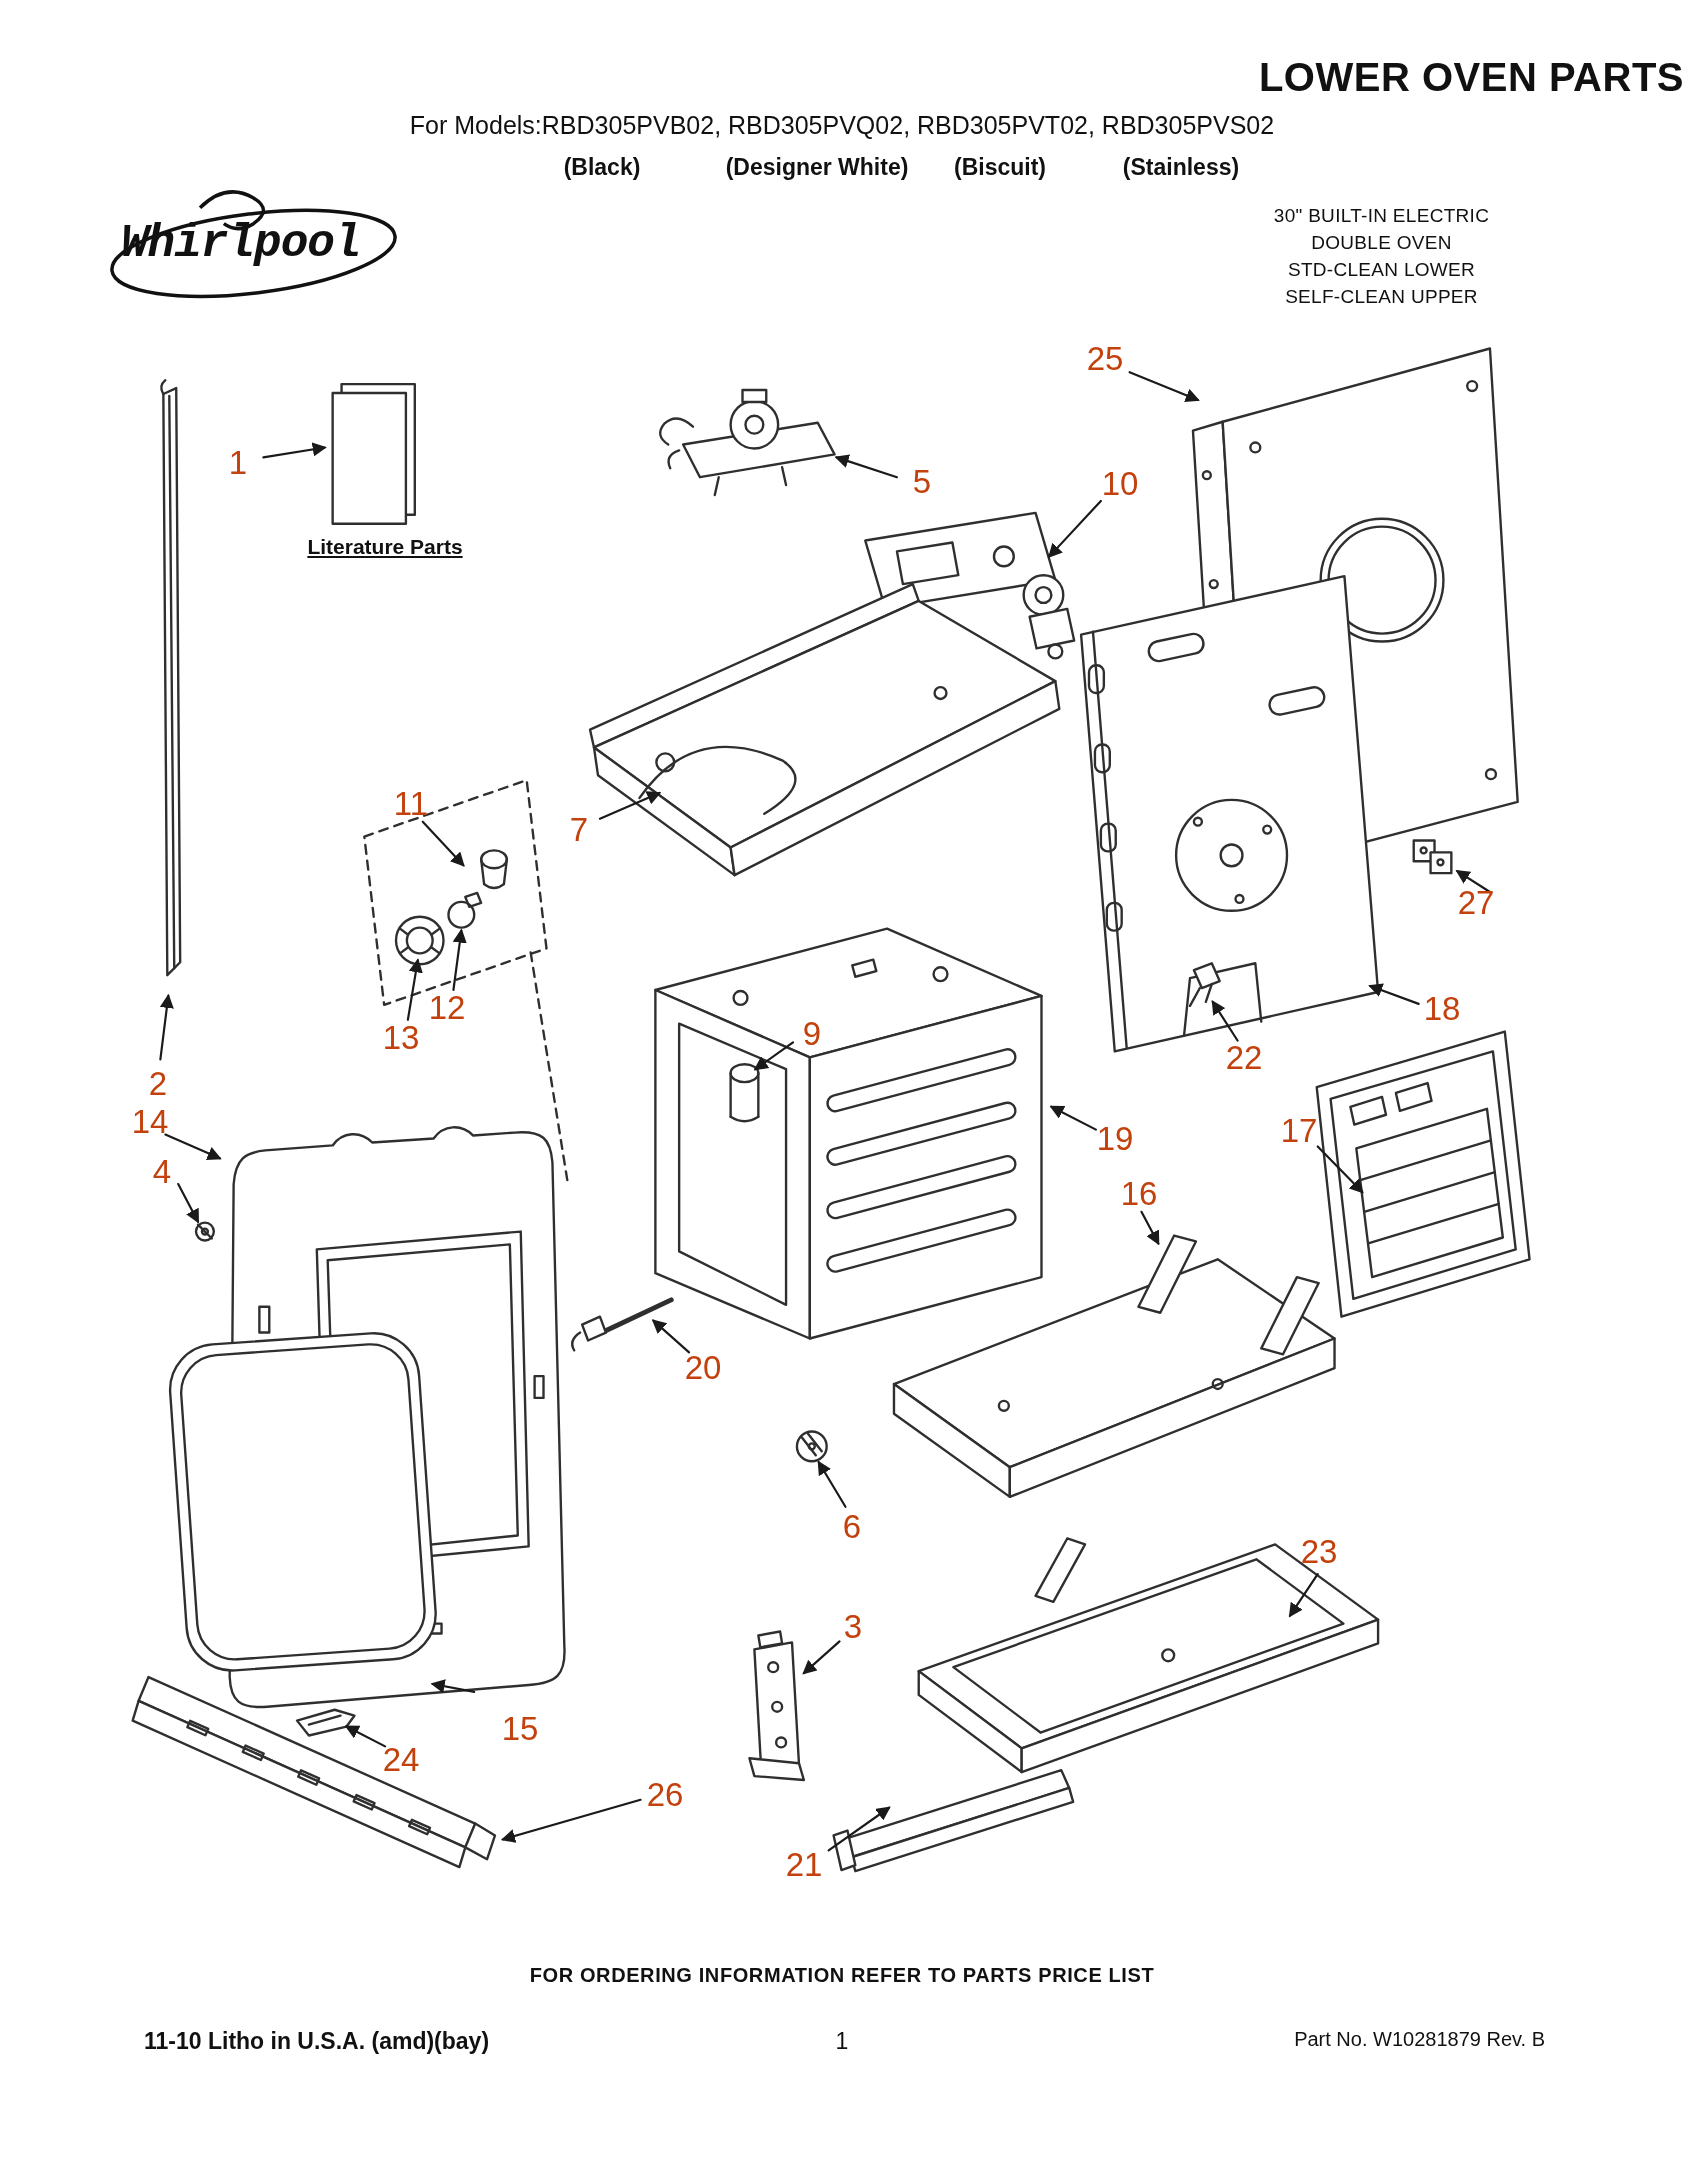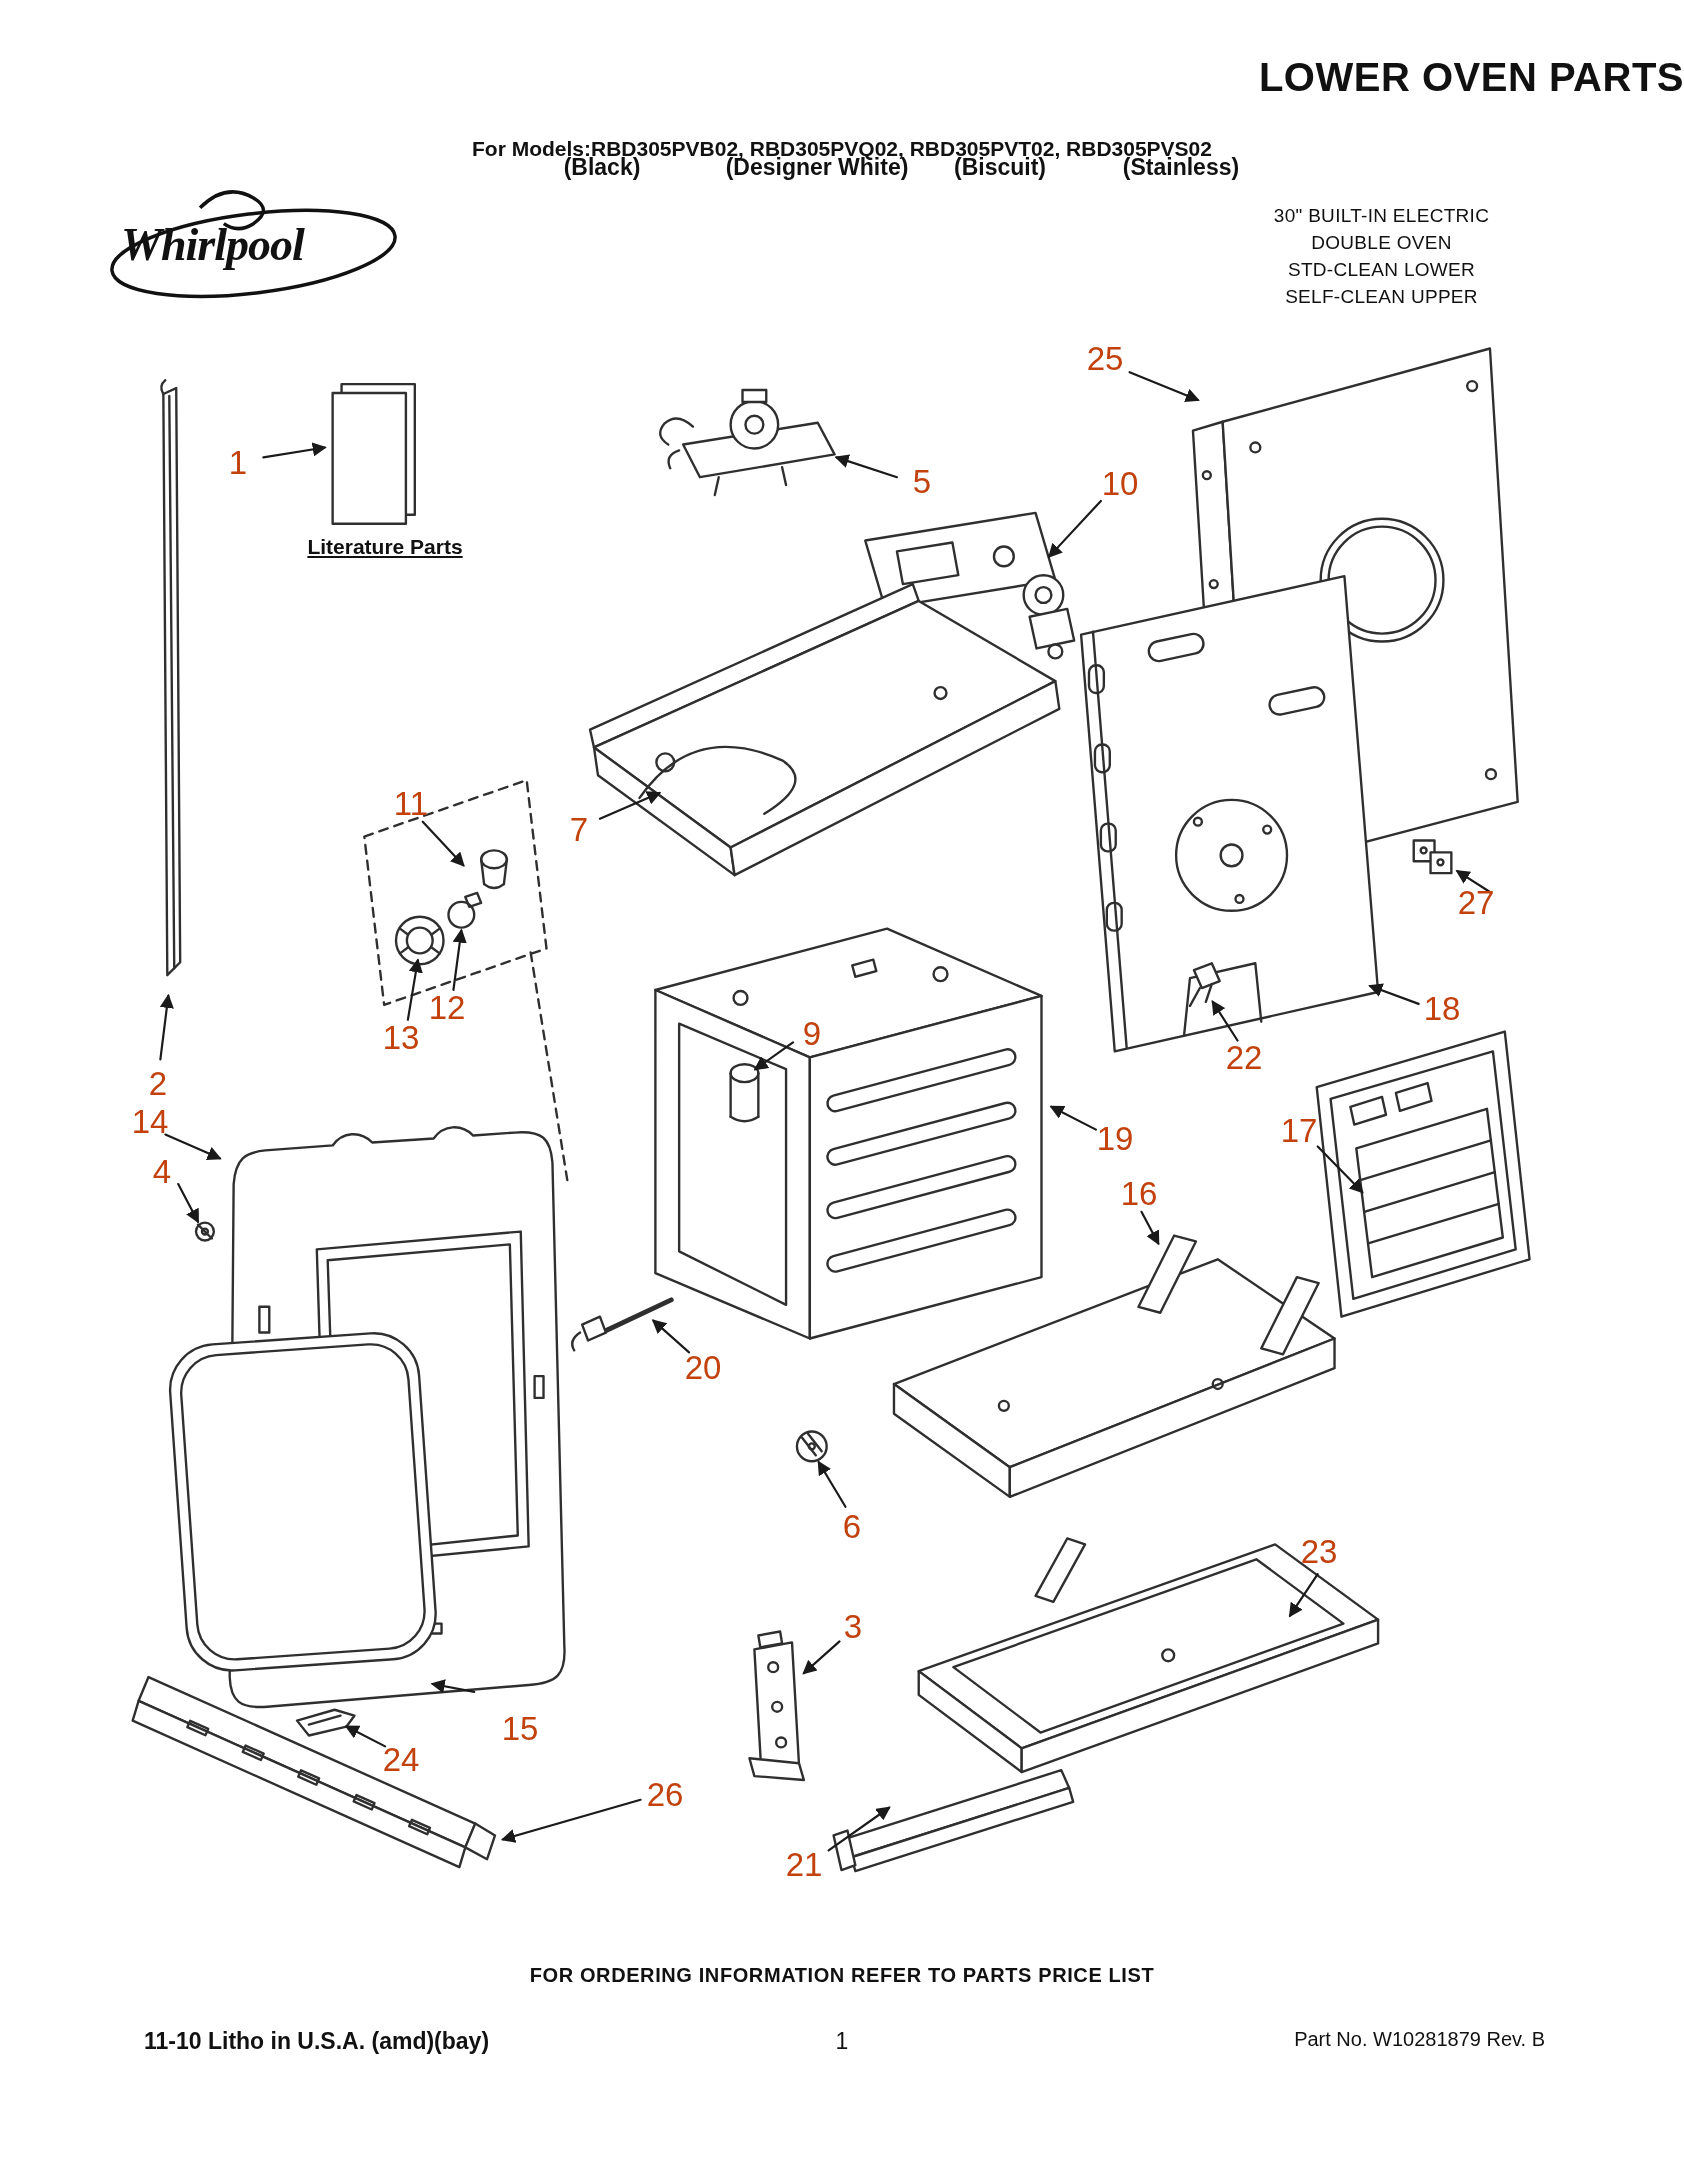--- a/index.html
+++ b/index.html
@@ -1,25 +1,25 @@
 <!DOCTYPE html>
 <html><head>
 <meta charset="utf-8">
 <style>
   * { margin:0; padding:0; box-sizing:border-box; }
   html,body { background:#d9d9d9; }
   body { font-family:"Liberation Sans", sans-serif; color:#111; }
   .page { position:relative; width:1684px; height:2179px; background:#ffffff; margin:0 auto; overflow:hidden; }
   .diagram { position:absolute; left:0; top:0; width:1684px; height:2179px; }
   .title { position:absolute; top:55px; left:0; width:100%; text-align:right; font-size:40px; font-weight:bold; letter-spacing:0.5px; }
-  .models { position:absolute; top:137px; left:0; width:100%; text-align:center; font-size:21px; font-weight:bold; }
+  .models { position:absolute; top:111px; left:0; width:100%; text-align:center; font-size:25px; font-weight:normal; }
   .finish { position:absolute; top:154px; transform:translateX(-50%); font-size:23px; font-weight:bold; white-space:nowrap; }
   .logo { position:absolute; left:105px; top:174px; width:297px; height:133px; }
   .logo svg { position:absolute; left:0; top:0; width:297px; height:133px; }
-  .brand { position:absolute; left:16px; top:44px; font-family:Liberation Serif, serif; font-style:italic; font-weight:bold; font-size:46px; letter-spacing:-1px; }
+  .brand { position:absolute; left:16px; top:44px; font-family:Liberation Mono, monospace; font-style:italic; font-weight:bold; font-size:46px; letter-spacing:-1px; }
   .prodinfo { position:absolute; left:1228px; top:202px; width:307px; text-align:center; font-size:19px; line-height:27px; letter-spacing:0.3px; }
   .lit-label { position:absolute; left:295px; top:535px; width:180px; text-align:center; font-size:21px; font-weight:bold; text-decoration:underline; }
   .callout { position:absolute; transform:translate(-50%,-50%); font-size:33px; color:#c2410c; white-space:nowrap; }
   .ordering { position:absolute; top:1964px; left:0; width:100%; text-align:center; font-size:20px; font-weight:bold; letter-spacing:0.6px; }
   .foot-left { position:absolute; top:2028px; left:144px; font-size:23px;font-weight:bold; }
   .foot-center { position:absolute; top:2028px; left:50%; transform:translateX(-50%); font-size:23px; }
   .foot-right { position:absolute; top:2028px; right:139px; font-size:20px; }
 </style>
 </head>
 <body>

